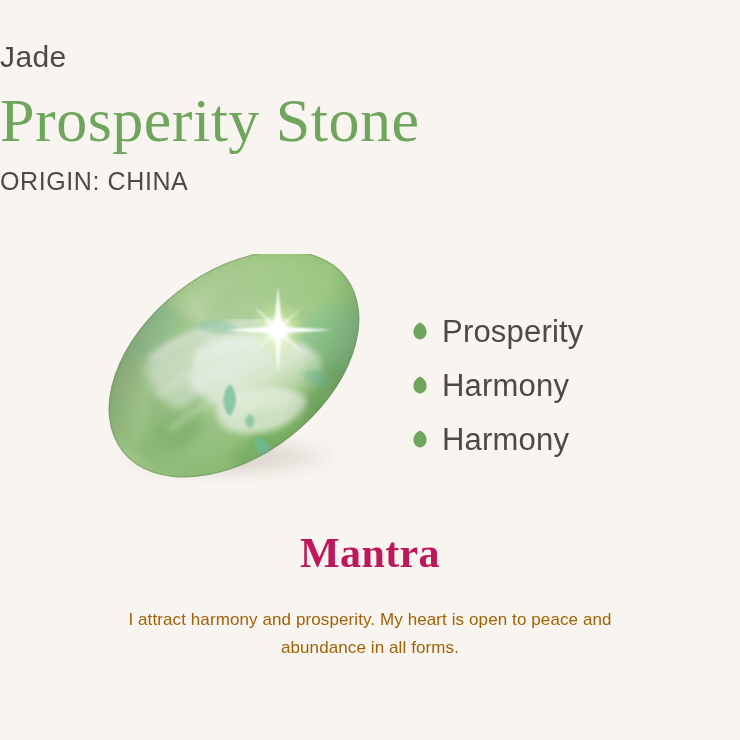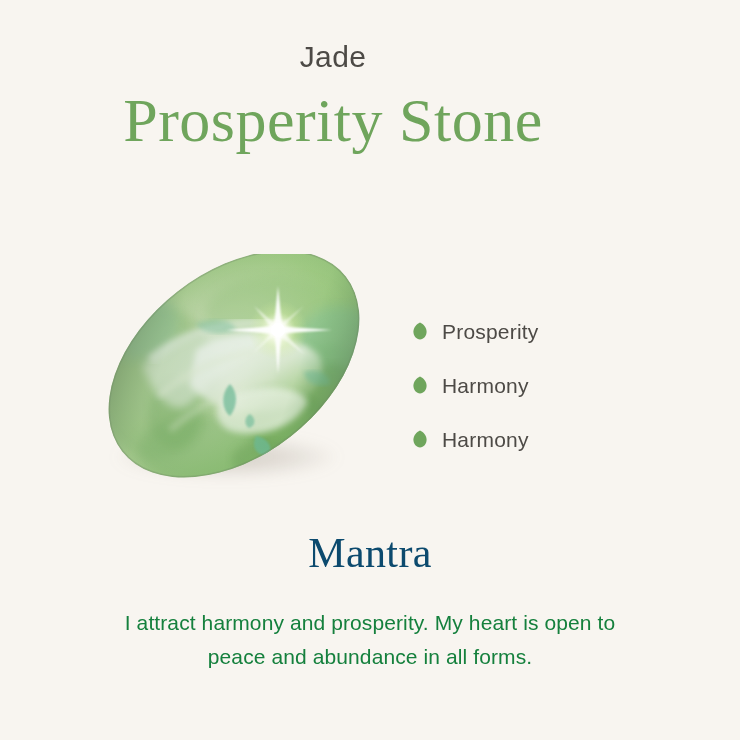--- a/index.html
+++ b/index.html
@@ -19,22 +19,20 @@
     height: 740px;
     background: #f8f5f0;
   }
 
   
   .header {
     position: absolute;
     top: 0;
     left: 0;
     width: 602px;
-    text-align: center;
-    margin-left: 32px;
   }
   .eyebrow {
     margin: 0;
     padding-top: 42px;
     font-family: "Liberation Sans", sans-serif;
     font-weight: 300;
     font-size: 30px;
     letter-spacing: 0.4px;
     color: #4d4a46;
     line-height: 1;
@@ -109,63 +107,64 @@
   .benefit-bullet {
     width: 16px;
     height: 18px;
     margin-right: 14px;
     flex: 0 0 auto;
     display: block;
   }
   .benefit-label {
     font-family: "Liberation Sans", sans-serif;
     font-weight: 300;
-    font-size: 21px;
+    font-size: 31px;
     color: #4d4a46;
     letter-spacing: 0.2px;
     line-height: 1;
   }
 
   
   .mantra {
     position: absolute;
     top: 528px;
     left: 0;
     width: 740px;
     text-align: center;
   }
   .mantra-title {
     margin: 0;
     font-family: "Liberation Serif", serif;
-    font-weight: 400;
+    font-weight: 700;
     font-size: 42px;
-    color: #0c4a6e;
+    color: #be185d;
     letter-spacing: 0.4px;
     line-height: 1.2;
   }
   .mantra-body {
     margin: 0 auto;
     padding-top: 28px;
     width: 540px;
     font-family: "Liberation Sans", sans-serif;
     font-weight: 300;
-    font-size: 21px;
-    color: #15803d;
+    font-size: 17px;
+    color: #a16207;
     line-height: 1.62;
     letter-spacing: 0.1px;
   }
 </style>
 </head>
 <body>
 
 <div id="card">
 
   <div class="header">
     <p class="eyebrow">Jade</p>
     <h1 class="title">Prosperity Stone</h1>
+    <p class="origin">ORIGIN: CHINA</p>
   </div>
 
   <div class="middle">
 
     <div class="stone-wrap">
       <div class="stone-shadow"></div>
 
       <svg class="stone-svg" width="312" height="250" viewBox="0 0 312 250">
         <defs>
           <clipPath id="stoneClip">

